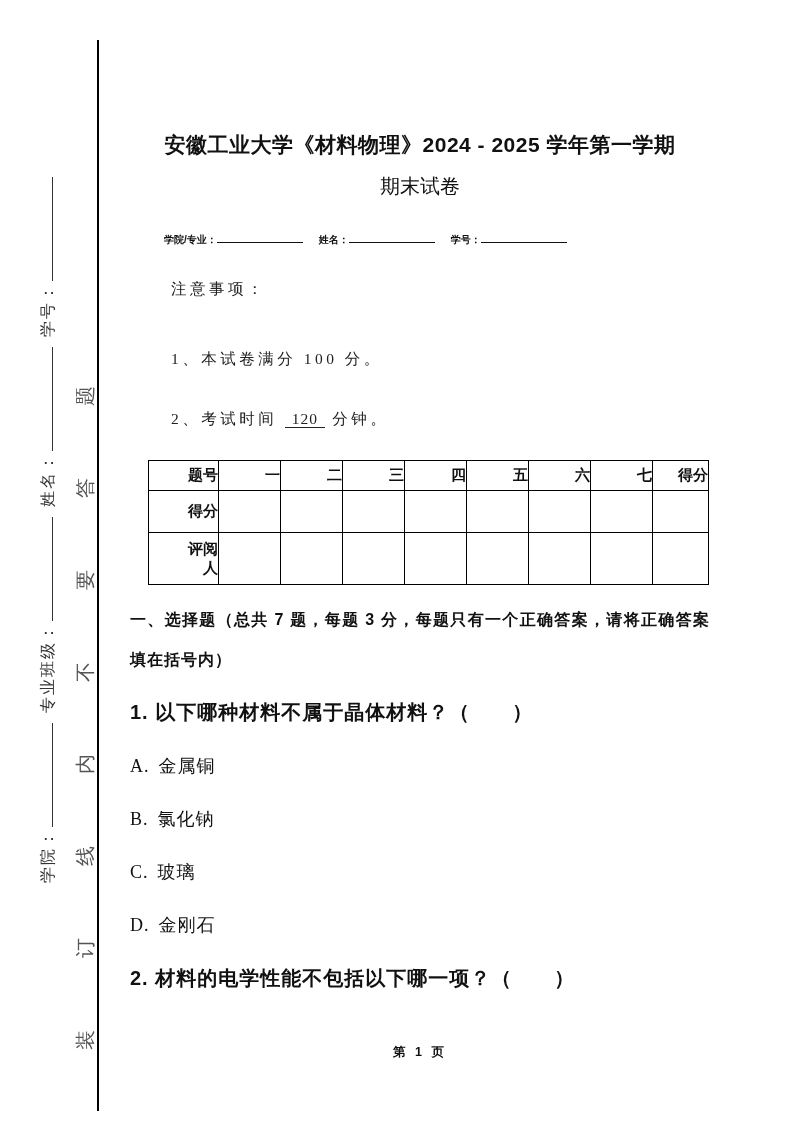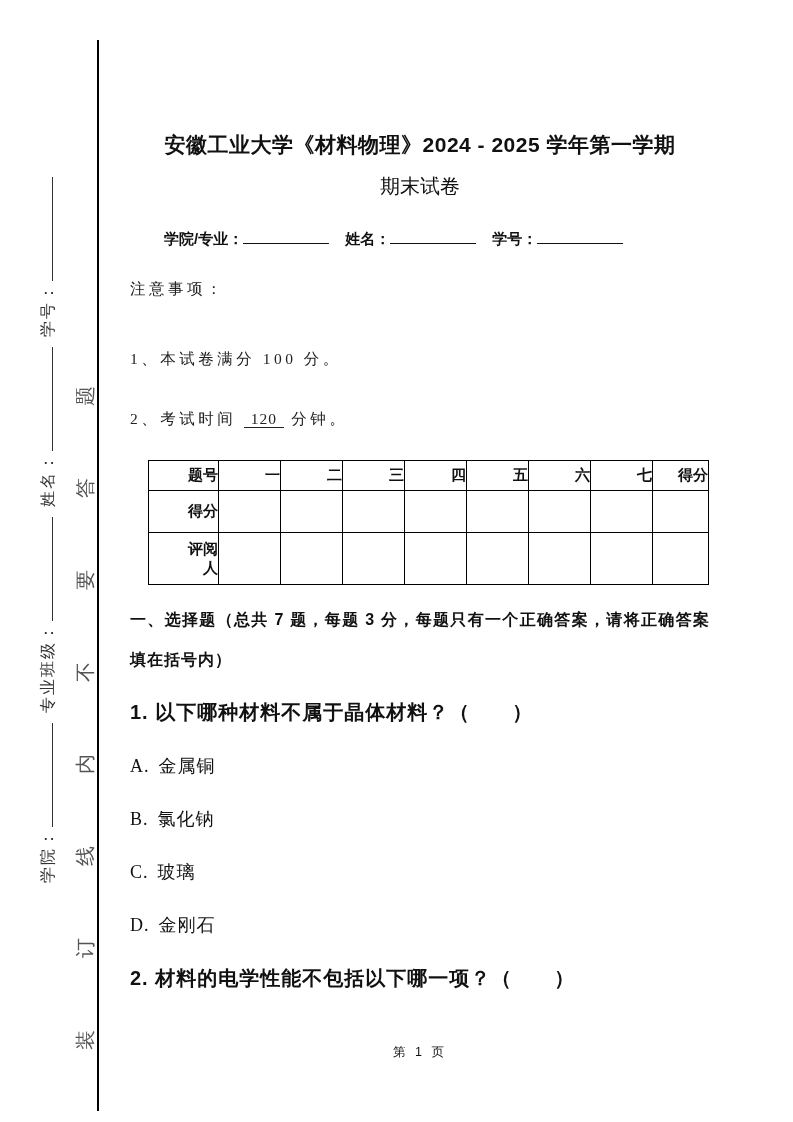--- a/index.html
+++ b/index.html
@@ -22,26 +22,26 @@
 
   
   .content{position:absolute;left:130px;top:0;width:580px;height:788px;}
   .content > *{position:absolute;left:0;margin:0;}
 
   .title1{top:130px;width:580px;text-align:center;font-size:21px;font-weight:700;
           line-height:30px;letter-spacing:0.5px;}
   .title2{top:172px;width:580px;text-align:center;font-size:20px;font-weight:400;line-height:28px;}
 
   .form-line{top:228px;width:580px;padding-left:34px;box-sizing:border-box;
-             font-size:15px;font-weight:700;line-height:22px;white-space:nowrap;}
+             font-size:10px;font-weight:700;line-height:22px;white-space:nowrap;}
   .f-blank{display:inline-block;width:86px;height:14px;border-bottom:1.6px solid #111;
            margin-right:16px;vertical-align:baseline;}
 
   .serif-note{font-family:"Liberation Serif","DejaVu Serif",serif;color:#222;
-              font-size:15.5px;letter-spacing:3.5px;line-height:22px;}
+              font-size:15.5px;letter-spacing:3.5px;line-height:22px;margin-left:41px;}
   .notes-heading{top:278px;}
   .note1{top:348px;}
   .note2{top:408px;}
   .note-u{border-bottom:1.4px solid #222;padding:0 7px;letter-spacing:1px;}
 
   table.score{top:460px;left:18px;width:560px;border-collapse:collapse;table-layout:fixed;
               position:absolute;}
   table.score td{border:1.6px solid #000;text-align:right;vertical-align:middle;
               font-size:15px;font-weight:700;padding:0;}
   table.score col.c-first{width:70px;}
@@ -52,21 +52,21 @@
   tr.reviewer-row td{height:51px;padding-left:32px;}
 
   .sec-heading{top:600px;width:580px;font-size:16px;font-weight:700;line-height:40px;
                letter-spacing:1px;text-align:justify;}
   .question{width:580px;font-size:20px;font-weight:600;letter-spacing:1px;line-height:21px;}
   .q1{top:702px;} .q2{top:968px;}
   .option{width:580px;font-size:18px;line-height:20px;letter-spacing:1px;font-weight:500;}
   .optA{top:756px;} .optB{top:809px;} .optC{top:862px;} .optD{top:915px;}
   .opt-key{font-family:"Liberation Serif","DejaVu Serif",serif;font-weight:400;margin-right:9px;}
 
-  .footer{top:1044px;width:580px;text-align:center;font-size:12.5px;font-weight:400;
+  .footer{top:1044px;width:580px;text-align:center;font-size:12.5px;font-weight:700;
           letter-spacing:3px;}
 </style>
 </head>
 <body>
 
 <div class="page">
 
   <div class="binding-rule"></div>
 
   <div class="sidebar-labels">

